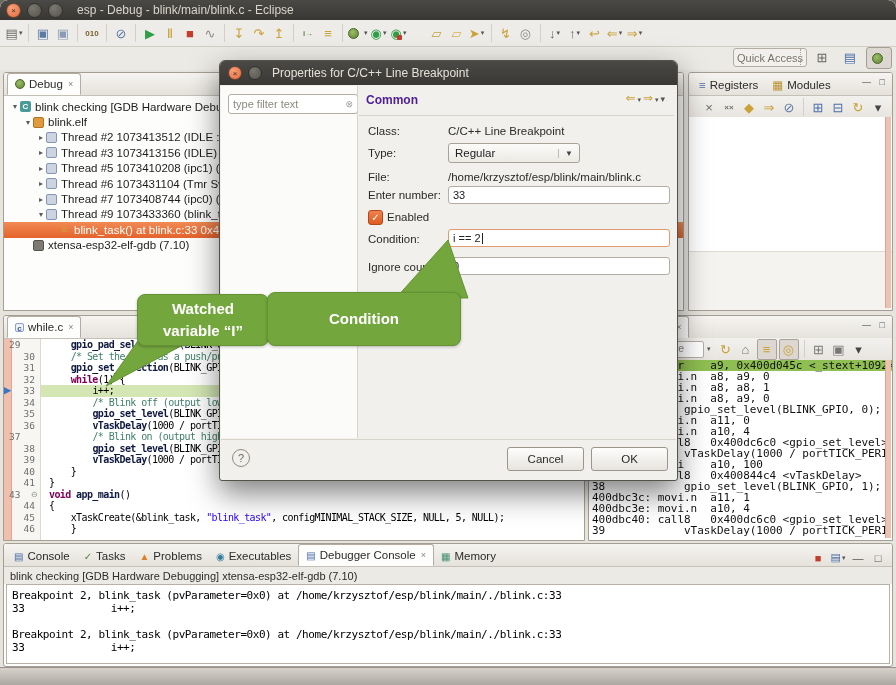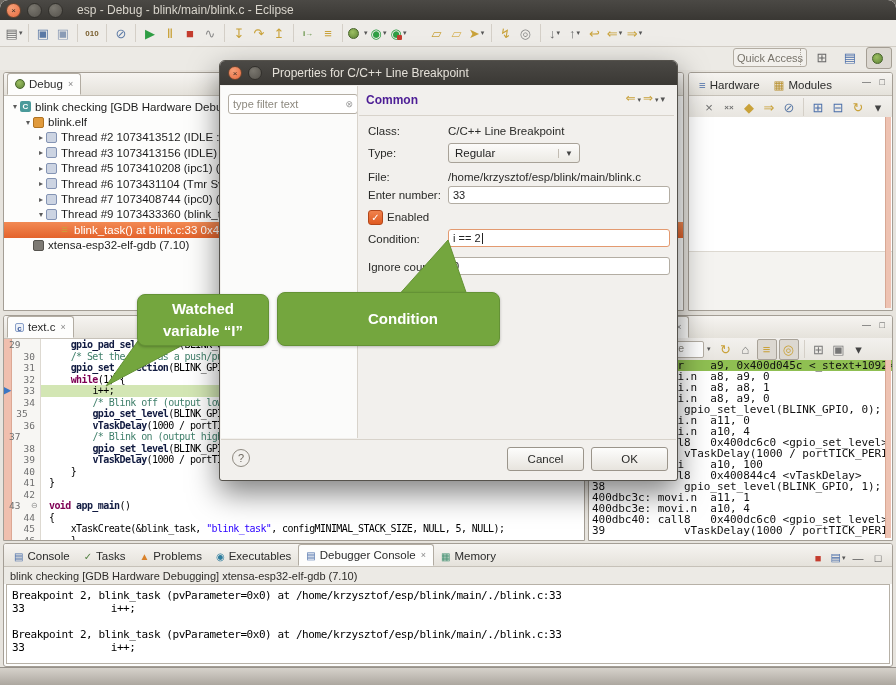--- a/index.html
+++ b/index.html
@@ -295,21 +295,21 @@
           <span class="ic ic-gdb"></span>
           <span>xtensa-esp32-elf-gdb (7.10)</span>
         </div>
       </div>
   </div>
 
   <div class="panel" style="left:688px;top:72px;width:205px;height:239px;background:#fbfbfa;">
     <div class="tabrow" id="reg-tabs">
         <span class="tab">
           <span style="color: rgb(74, 110, 169); margin-right: 4px;">≡</span>
-          <span>Hardware</span>
+          <span>Registers</span>
         </span>
         <span class="tab">
           <span style="color: rgb(184, 144, 47); margin-right: 4px;">▦</span>
           <span>Modules</span>
         </span>
         <span class="minmax">— □</span>
       </div>
     <div style="height:22px;background:linear-gradient(#f3f1ee,#e8e5df);border-bottom:1px solid #ccc7be;display:flex;align-items:center;justify-content:flex-end;padding-right:4px;" id="reg-toolbar">
         <span class="tbi">
           <span style="color: rgb(111, 111, 111);">×</span>
@@ -342,21 +342,21 @@
       </div>
     <div style="position:absolute;left:0;top:44px;right:0;height:134px;background:#ffffff;"></div>
     <div style="position:absolute;left:0;top:178px;right:0;bottom:0;background:#f4f3f0;border-top:1px solid #ddd9d1;"></div>
     <div class="ovruler2"></div>
   </div>
 
   <div class="panel" style="left:3px;top:315px;width:582px;height:226px;">
     <div class="tabrow">
       <span class="tab active">
         <span class="ic ic-cfile" style="width:9px;height:9px;">c</span>
-        <span>text.c</span>
+        <span>while.c</span>
         <span class="x">×</span>
       </span>
     </div>
     <div class="ed-ruler"></div>
     <div class="ed-gutter"></div>
     <div class="ed-code" id="ed-code">
         <div class="edrow">
           <span class="lnum" style="left: -32px; width: 26px; text-align: left;">29</span>
           <pre><span class="tok-p">    </span><span class="tok-f">gpio_pad_select_gpio</span><span class="tok-p">(BLINK_GPIO);</span></pre>
         </div>
@@ -375,21 +375,21 @@
         <div class="edrow cur">
           <span class="lnum" style="left: -32px; width: 26px; text-align: right;">33</span>
           <span class="bpmark">▶</span>
           <pre><span class="tok-p">        </span><span class="tok-p">i++;</span></pre>
         </div>
         <div class="edrow">
           <span class="lnum" style="left: -32px; width: 26px; text-align: right;">34</span>
           <pre><span class="tok-p">        </span><span class="tok-c">/* Blink off (output low) */</span></pre>
         </div>
         <div class="edrow">
-          <span class="lnum" style="left: -32px; width: 26px; text-align: center;">35</span>
+          <span class="lnum" style="left: -32px; width: 26px; text-align: right;">35</span>
           <pre><span class="tok-p">        </span><span class="tok-f">gpio_set_level</span><span class="tok-p">(BLINK_GPIO, 0);</span></pre>
         </div>
         <div class="edrow">
           <span class="lnum" style="left: -32px; width: 26px; text-align: right;">36</span>
           <pre><span class="tok-p">        </span><span class="tok-f">vTaskDelay</span><span class="tok-p">(1000 / portTICK_PERIOD_MS);</span></pre>
         </div>
         <div class="edrow">
           <span class="lnum" style="left: -32px; width: 26px; text-align: left;">37</span>
           <pre><span class="tok-p">        </span><span class="tok-c">/* Blink on (output high) */</span></pre>
         </div>
@@ -401,24 +401,20 @@
           <span class="lnum" style="left: -32px; width: 26px; text-align: right;">39</span>
           <pre><span class="tok-p">        </span><span class="tok-f">vTaskDelay</span><span class="tok-p">(1000 / portTICK_PERIOD_MS);</span></pre>
         </div>
         <div class="edrow">
           <span class="lnum" style="left: -32px; width: 26px; text-align: right;">40</span>
           <pre><span class="tok-p">    </span><span class="tok-p">}</span></pre>
         </div>
         <div class="edrow">
           <span class="lnum" style="left: -32px; width: 26px; text-align: right;">41</span>
           <pre><span class="tok-p"></span><span class="tok-p">}</span></pre>
-        </div>
-        <div class="edrow">
-          <span class="lnum" style="left: -32px; width: 26px; text-align: right;">42</span>
-          <pre><span class="tok-p"></span></pre>
         </div>
         <div class="edrow">
           <span class="lnum" style="left: -32px; width: 26px; ">43</span>
           <span class="foldmark">⊖</span>
           <pre><span class="tok-p"></span><span class="tok-k">void</span><span class="tok-p"> </span><span class="tok-f">app_main</span><span class="tok-p">()</span></pre>
         </div>
         <div class="edrow">
           <span class="lnum" style="left: -32px; width: 26px; text-align: right;">44</span>
           <pre><span class="tok-p"></span><span class="tok-p">{</span></pre>
         </div>
@@ -629,17 +625,17 @@
 
   <svg class="tails" width="896" height="685">
     <polygon points="140,338 196,338 106,386" fill="#74a63e" stroke="#649235" stroke-width="1"></polygon>
     <polygon points="396,298 468,298 448,240" fill="#74a63e" stroke="#649235" stroke-width="1"></polygon>
   </svg>
 
   <div class="callout" style="left:137px;top:294px;width:130px;height:50px;">
     <div>Watched</div>
     <div>variable “I”</div>
   </div>
-  <div class="callout" style="left:277px;top:292px;width:192px;height:52px;padding-left:29px;">
+  <div class="callout" style="left:267px;top:292px;width:192px;height:52px;">
     <div>Condition</div>
   </div>
 
 </div>
 
 </body></html>

